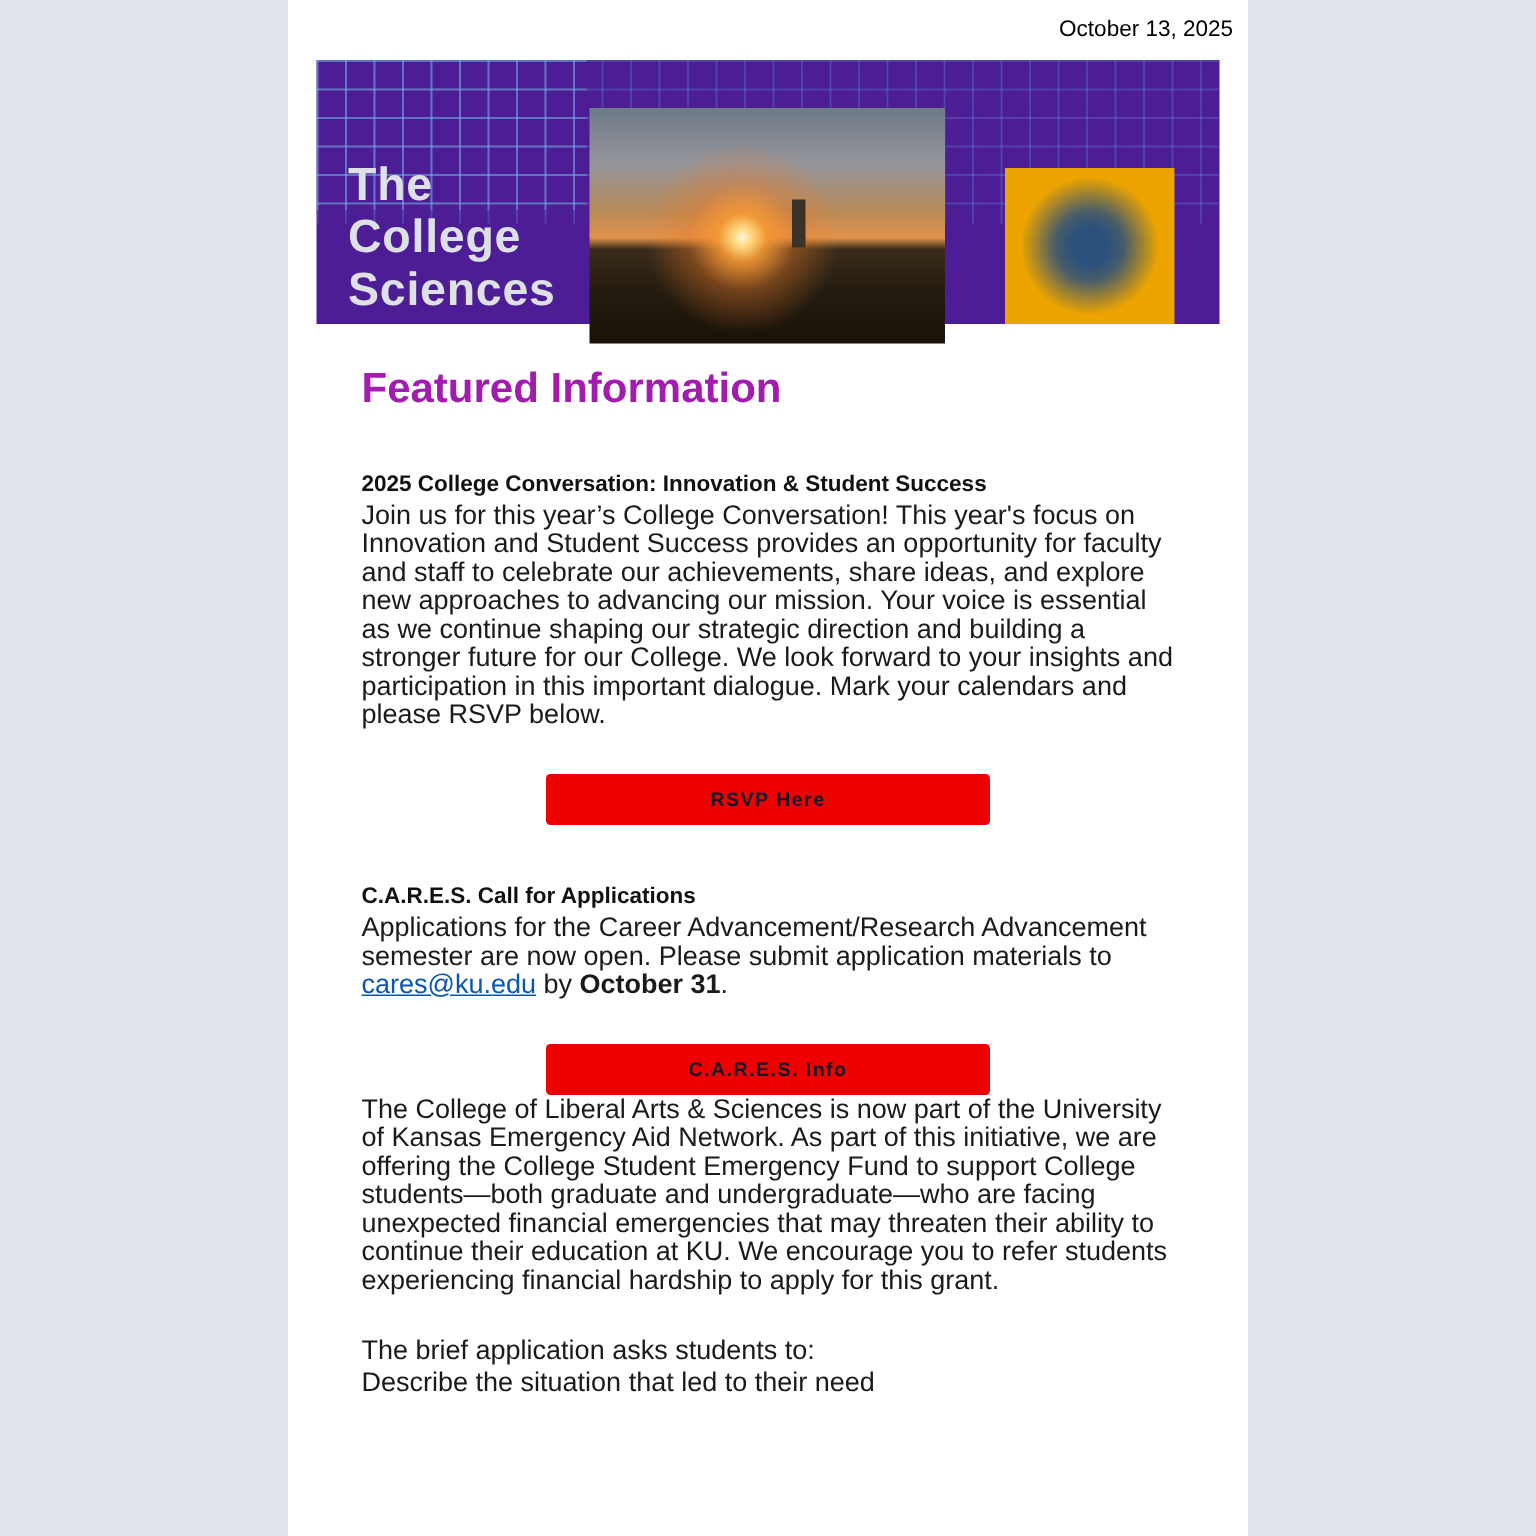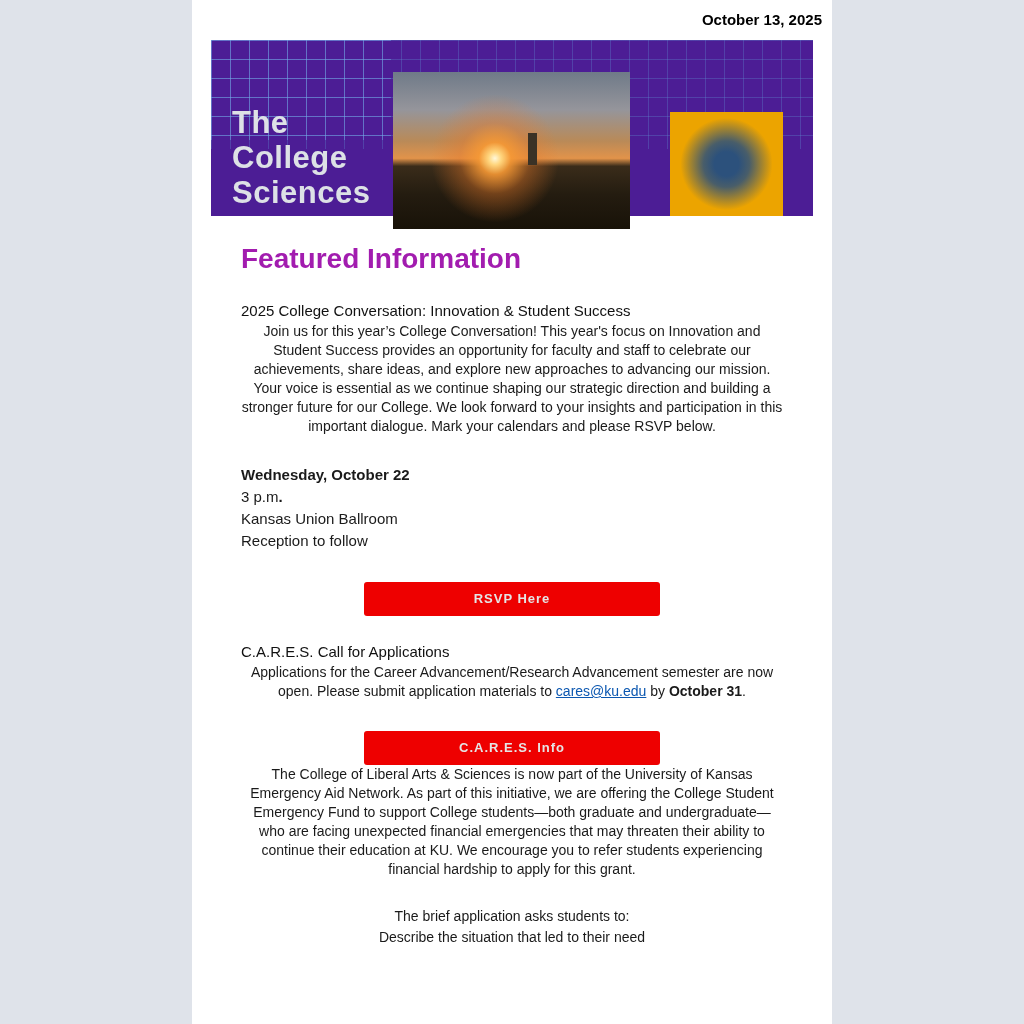--- a/index.html
+++ b/index.html
@@ -14,21 +14,21 @@
     background: #ffffff;
     min-height: 1024px;
     overflow: hidden;
     padding-bottom: 2px;
   }
   .date-bar {
     height: 40px;
     padding: 11px 10px 0 0;
     text-align: right;
     font-size: 15px;
-    font-weight: bold;
+    font-weight: normal;
     color: #000;
   }
   
   .banner {
     position: relative;
     margin: 0 19px;
     height: 176px;
     background: #4c1d95;
   }
   .banner-grid {
@@ -84,45 +84,44 @@
   .content {
     padding: 0 49px;
   }
   .featured-title {
     margin-top: 27px;
     font-size: 28px;
     font-weight: bold;
     color: #a21caf;
   }
   .section-heading {
-    margin-top: 27px;
+    margin-top: 39px;
     margin-bottom: 3px;
     font-size: 15px;
-    font-weight: normal;
+    font-weight: bold;
     color: #111;
   }
   .body-text {
-    font-size: 14px;
+    font-size: 18px;
     line-height: 19px;
     color: #1a1a1a;
-    text-align: center;
   }
   .info-lines {
     margin-top: 28px;
     font-size: 15px;
     line-height: 22px;
   }
   .info-lines .bold { font-weight: bold; }
   .btn-wrap { margin-top: 30px; text-align: center; }
   .red-button {
     display: inline-block;
     width: 296px;
     padding: 9px 0 10px 0;
     background: #ee0000;
-    color: #e5e5e5;
+    color: #0f172a;
     font-family: "Liberation Sans", sans-serif;
     font-size: 13px;
     font-weight: bold;
     letter-spacing: 1px;
     border: none;
     border-radius: 3px;
     cursor: pointer;
   }
   .email-link {
     color: #0b57b0;
@@ -153,26 +152,20 @@
     </div>
   </div>
 
   <div class="content">
 
     <h1 class="featured-title">Featured Information</h1>
 
     <h2 class="section-heading">2025 College Conversation: Innovation &amp; Student Success</h2>
     <p class="body-text">Join us for this year’s College Conversation! This year's focus on Innovation and Student Success provides an opportunity for faculty and staff to celebrate our achievements, share ideas, and explore new approaches to advancing our mission. Your voice is essential as we continue shaping our strategic direction and building a stronger future for our College. We look forward to your insights and participation in this important dialogue. Mark your calendars and please RSVP below.</p>
 
-    <div class="info-lines">
-      <div class="bold">Wednesday, October 22</div>
-      <div><span>3 p.m</span><span class="bold-inline">.</span></div>
-      <div>Kansas Union Ballroom</div>
-      <div>Reception to follow</div>
-    </div>
 
     <div class="btn-wrap">
       <button class="red-button">RSVP Here</button>
     </div>
 
     <h2 class="section-heading">C.A.R.E.S. Call for Applications</h2>
     <p class="body-text"><span>Applications for the Career Advancement/Research Advancement semester are now open. Please submit application materials to </span><a href="#" class="email-link">cares@ku.edu</a><span> by </span><span class="bold-inline">October 31</span><span>.</span></p>
 
     <div class="btn-wrap">
       <button class="red-button">C.A.R.E.S. Info</button>

